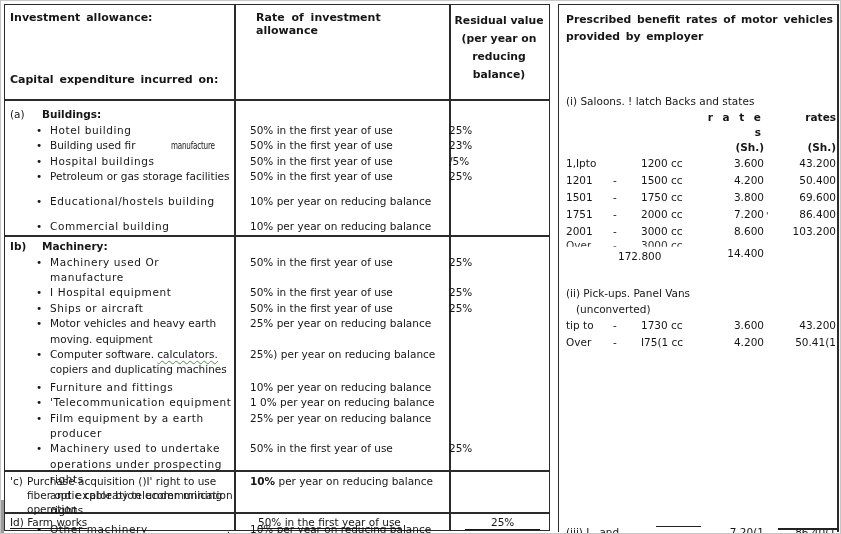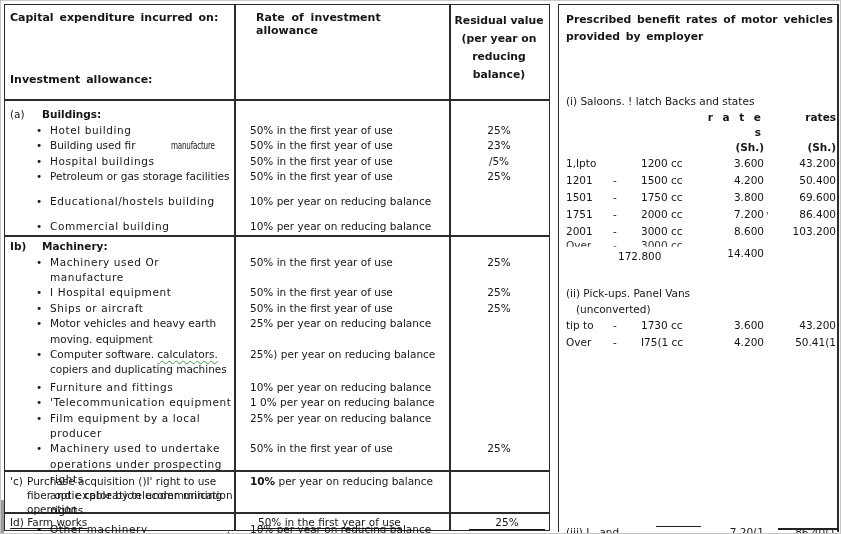--- a/index.html
+++ b/index.html
@@ -31,21 +31,21 @@
   .sec-b { top:230px; padding-top:4px; }
   .sec-c { top:465px; padding-top:4px; }
   .sec-d { top:507px; padding-top:3px; }
 
   .trow { display:grid; grid-template-columns:229px 215px 1fr; line-height:15.6px; }
   .sec-b .trow { line-height:15.4px; }
   .c1 { display:flex; align-items:flex-start; }
   .c1 .bullet { flex:none; width:14px; margin-left:31px; }
   .c1 .lbl { white-space:pre-line; }
   .c2 { padding-left:16px; white-space:pre-line; }
-  .c3 { text-align:center; }
+  .c3 { text-align:left; }
   .gap9 { margin-top:9px; } .gap2 { margin-top:2px; } .gap3 { margin-top:3px; }
   .sechead { display:flex; line-height:15.6px; }
   .sechead .marker { flex:none; width:37px; padding-left:5px; }
   .sechead .sectitle { font-weight:bold; }
   .ls { letter-spacing:0.6px; }
   .condensed { display:inline-block; margin-left:36px; transform:scaleX(0.72);
     transform-origin:left center; font-size:10px; letter-spacing:-0.3px; }
   .wavy { text-decoration:underline; text-decoration-style:wavy;
     text-decoration-color:#3f9a3f; text-decoration-thickness:1px; text-underline-offset:2px; }
   .trail-dot { position:absolute; right:4px; bottom:0; }
@@ -93,22 +93,22 @@
   <div class="ltable">
     <div class="vline v1"></div>
     <div class="vline v2"></div>
     <div class="hline h-head"></div>
     <div class="hline h-ab"></div>
     <div class="hline h-bc"></div>
     <div class="hline h-cd"></div>
 
     <div class="lheader">
       <div class="hc1">
+        <div>Investment  allowance:</div>
         <div>Capital expenditure incurred on:</div>
-        <div>Investment  allowance:</div>
       </div>
       <div class="hc2">Rate  of  investment  allowance</div>
       <div class="hc3">
         <div>Residual value</div>
         <div>(per year on</div>
         <div>reducing</div>
         <div>balance)</div>
       </div>
     </div>
 
@@ -226,21 +226,21 @@
         <div class="c1">
             <span class="bullet">•</span>
             <span class="lbl ls">'Telecommunication equipment</span>
           </div>
         <div class="c2">1 0% per year on reducing balance</div>
         <div class="c3"></div>
       </div>
       <div class="trow">
         <div class="c1">
             <span class="bullet">•</span>
-            <span class="lbl ls">Film equipment by a local producer</span>
+            <span class="lbl ls">Film equipment by a earth producer</span>
           </div>
         <div class="c2">25% per year on reducing balance</div>
         <div class="c3"></div>
       </div>
       <div class="trow">
         <div class="c1">
             <span class="bullet">•</span>
             <span class="lbl ls">Machinery used to undertake
 operations under prospecting rights
 and exploration under mining rights</span>

